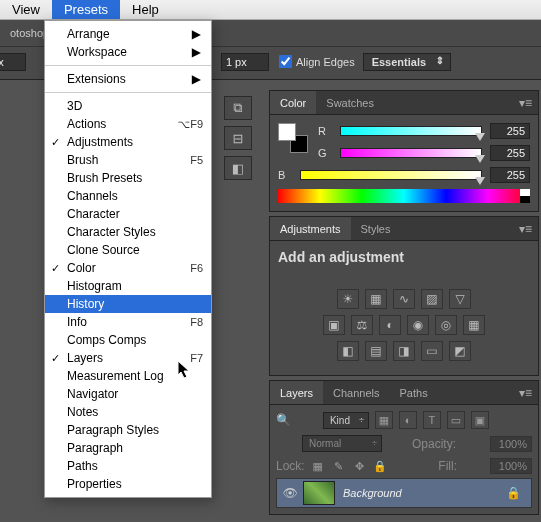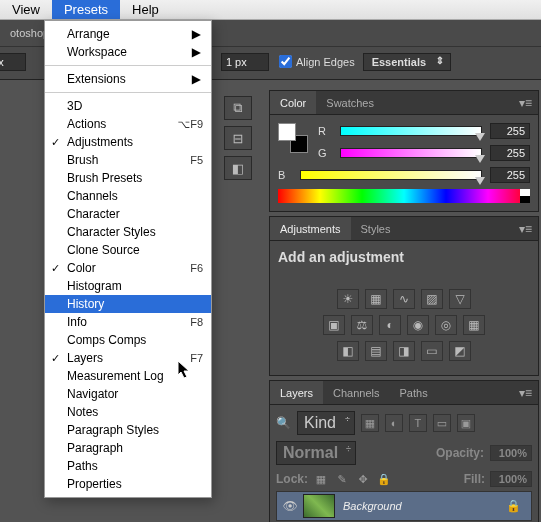--- a/index.html
+++ b/index.html
@@ -62,33 +62,33 @@
 
   
   .adj-body { padding: 8px; color: #ddd; }
   .adj-title { font-size: 14px; font-weight: bold; margin-bottom: 24px; }
   .adj-row { display: flex; gap: 6px; margin-bottom: 6px; justify-content: center; }
   .adj-btn { width: 22px; height: 20px; background: #4a4a4a !important; border: 1px solid #333; color: #bbb; font-size: 12px; display: flex; align-items: center; justify-content: center; }
 
   
   .layers-body { padding: 6px; color: #ccc; }
   .lay-row { display: flex; align-items: center; gap: 6px; margin-bottom: 6px; }
-  .lay-select { background: #3a3a3a; border: 1px solid #222; color: #ccc; padding: 2px 18px 2px 6px; font-size: 16px; position: relative; }
+  .lay-select { background: #3a3a3a; border: 1px solid #222; color: #ccc; padding: 2px 18px 2px 6px; font-size: 10px; position: relative; margin-left: 26px; }
   .lay-select::after { content: "÷"; position: absolute; right: 4px; top: 2px; font-size: 9px; }
   .filter-btn { width: 18px; height: 18px; border: 1px solid #333; background: #4a4a4a; color: #999; font-size: 11px; display: flex; align-items: center; justify-content: center; }
-  .lay-pct { width: 42px; background: #3a3a3a; border: 1px solid #333; color: #888; padding: 1px 4px; font-size: 11px; text-align: right; }
+  .lay-pct { width: 42px; background: #3a3a3a; border: 1px solid #333; color: #888; padding: 1px 4px; font-size: 11px; text-align: right; margin-left: 28px; }
   .lock-row { display: flex; align-items: center; gap: 5px; margin-bottom: 4px; }
   .lock-ico { width: 16px; height: 16px; color: #999; font-size: 11px; display: flex; align-items: center; justify-content: center; }
   .layer-item { display: flex; align-items: center; background: #5b6d88; border: 1px solid #333; height: 30px; }
   .eye { width: 26px; text-align: center; color: #ccc; }
   .thumb-img { width: 32px; height: 24px; background: linear-gradient(45deg,#3c6b2e,#7fb850,#3c6b2e); border: 1px solid #222; margin-right: 8px; }
   .layer-name { flex: 1; color: #eee; font-style: italic; font-size: 11px; }
   .lock-icon { color: #ccc; padding: 0 10px; }
 
-  .disabled { color: #888 !important; font-weight: bold; }
+  .disabled { color: #888 !important; }
 </style>
 </head>
 <body>
 
 <div class="menubar">
   <div class="menu-item">View</div>
   <div class="menu-item active">Presets</div>
   <div class="menu-item">Help</div>
 </div>
 

